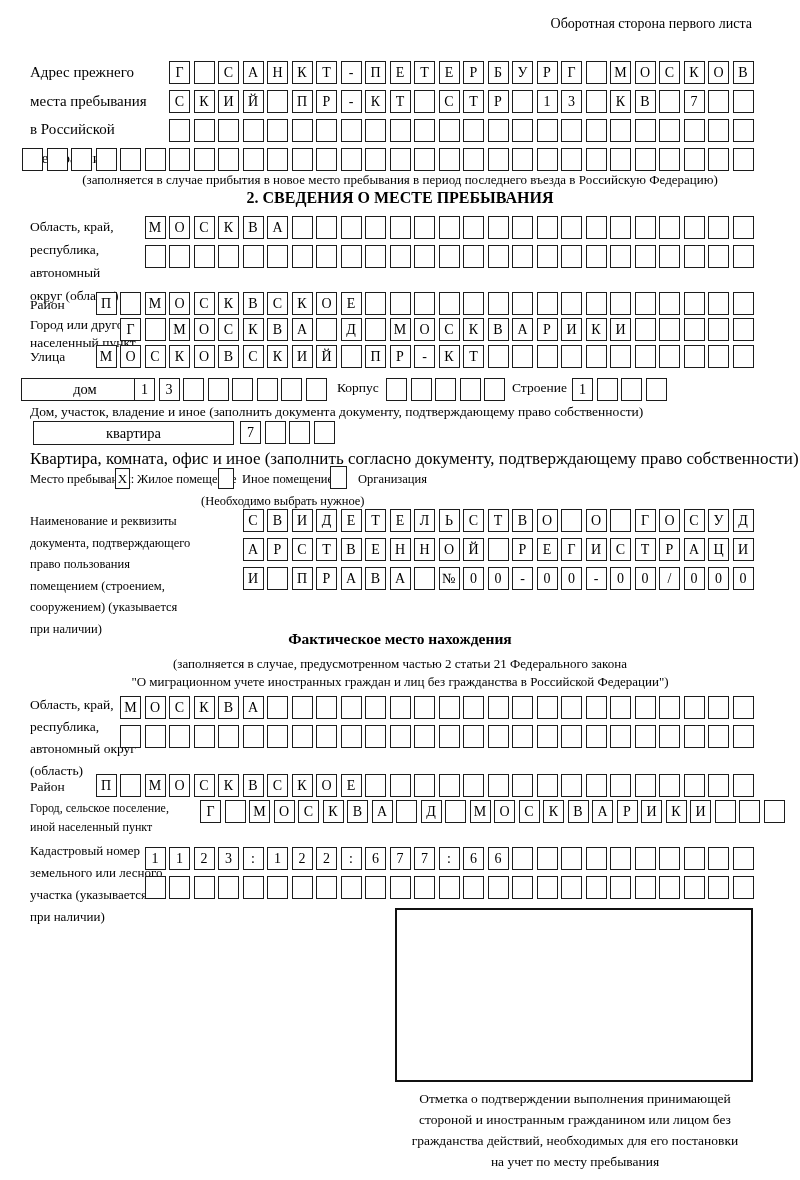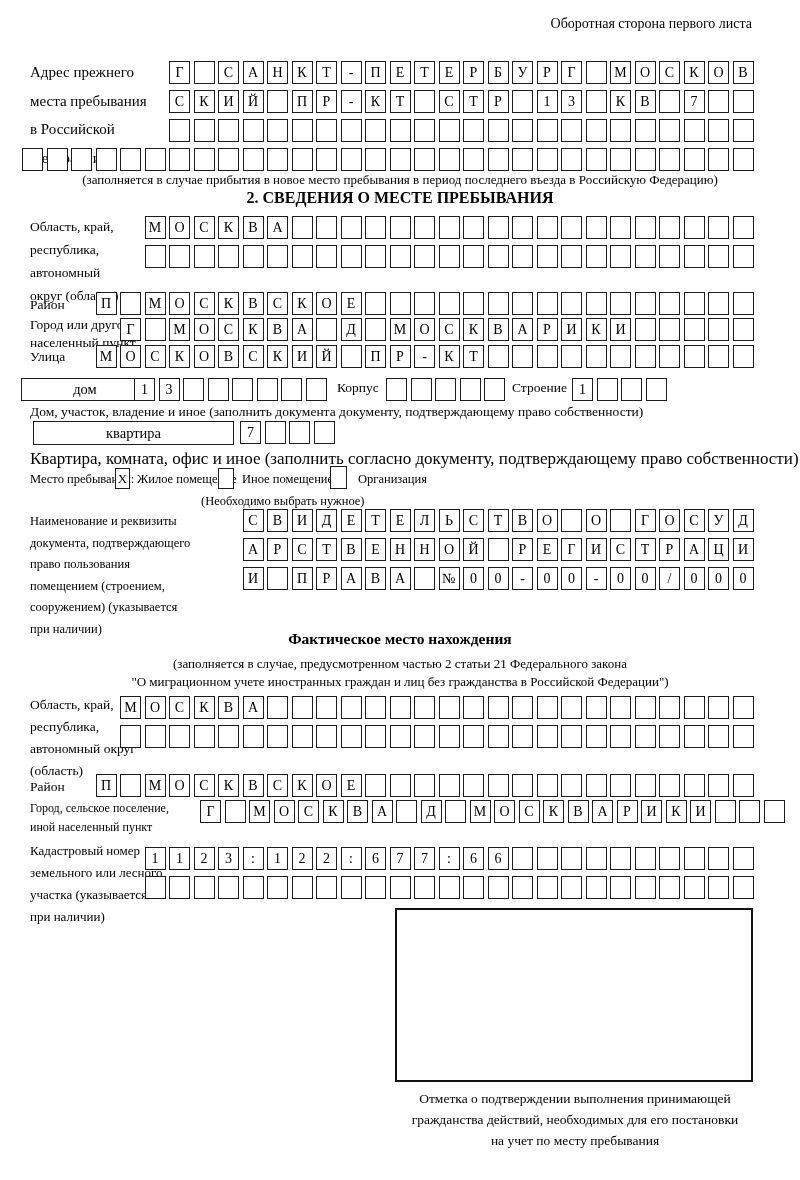--- a/index.html
+++ b/index.html
@@ -614,17 +614,18 @@
       <span class="cell"></span>
       <span class="cell"></span>
       <span class="cell"></span>
       <span class="cell"></span>
       <span class="cell"></span>
     </div>
 
   <div class="stampbox" style="left:395px;top:908px;width:358px;height:174px;"></div>
   <div class="abs cap" style="left:375px;top:1088px;width:400px;">
     <div>Отметка о подтверждении выполнения принимающей</div>
+    <div>стороной и иностранным гражданином или лицом без</div>
     <div>гражданства действий, необходимых для его постановки</div>
     <div>на учет по месту пребывания</div>
   </div>
 
 </div>
 
 </body></html>

